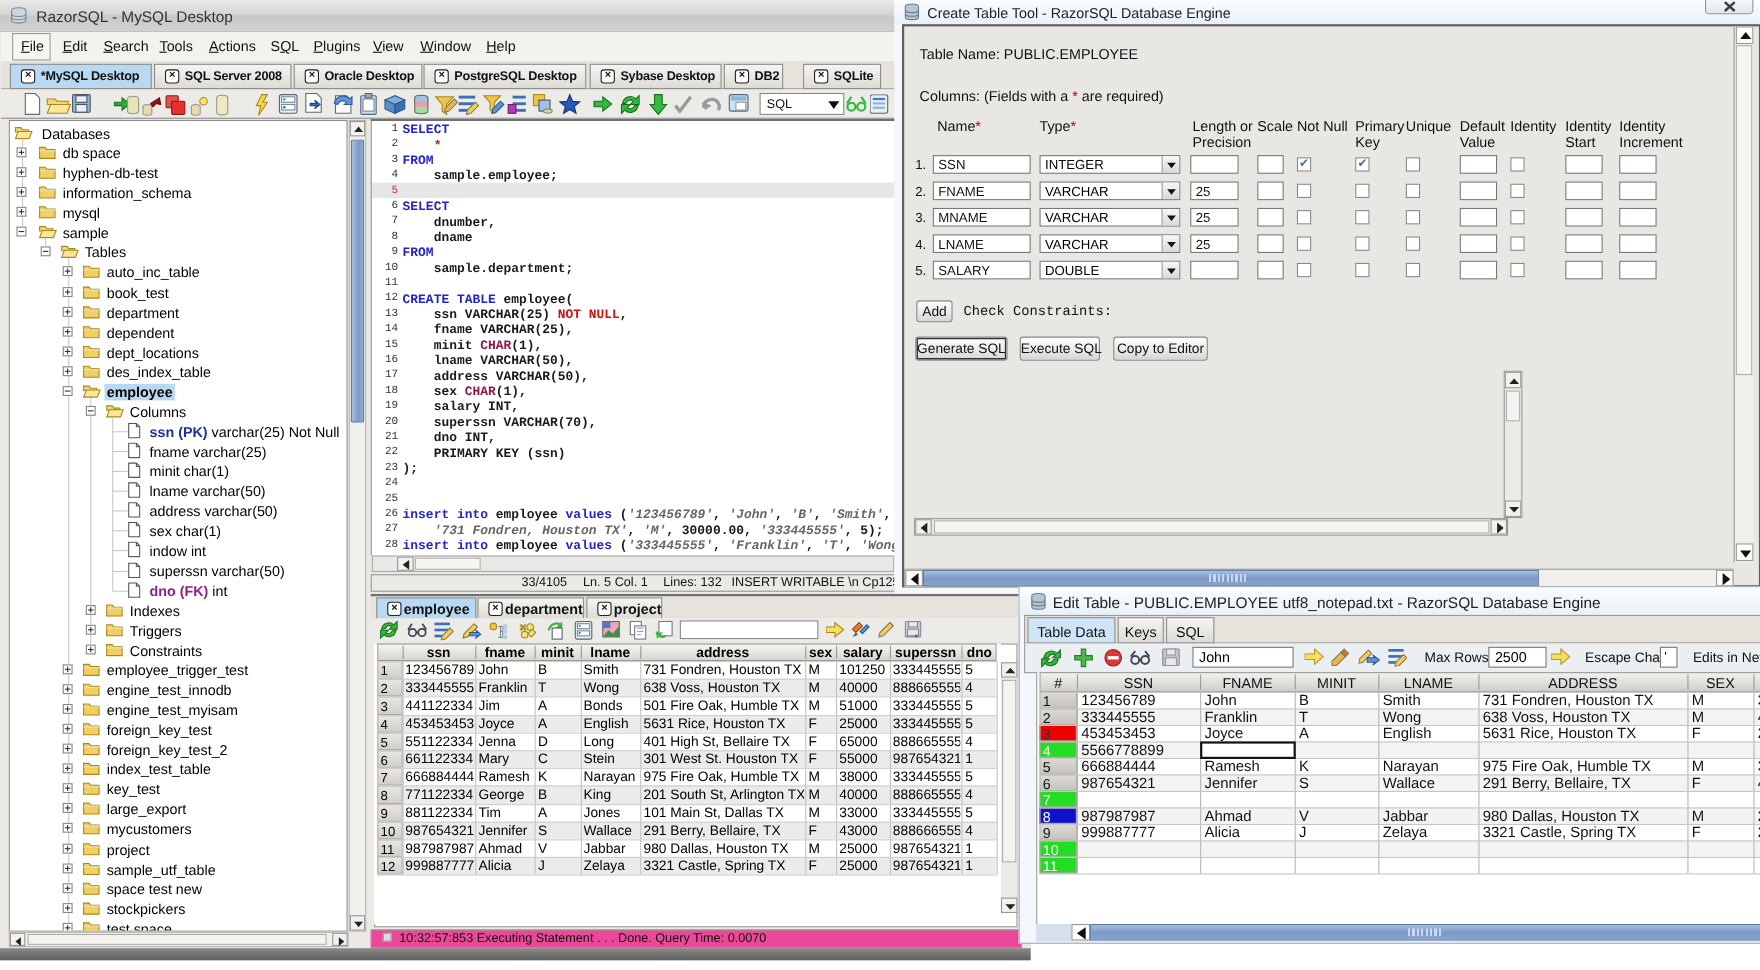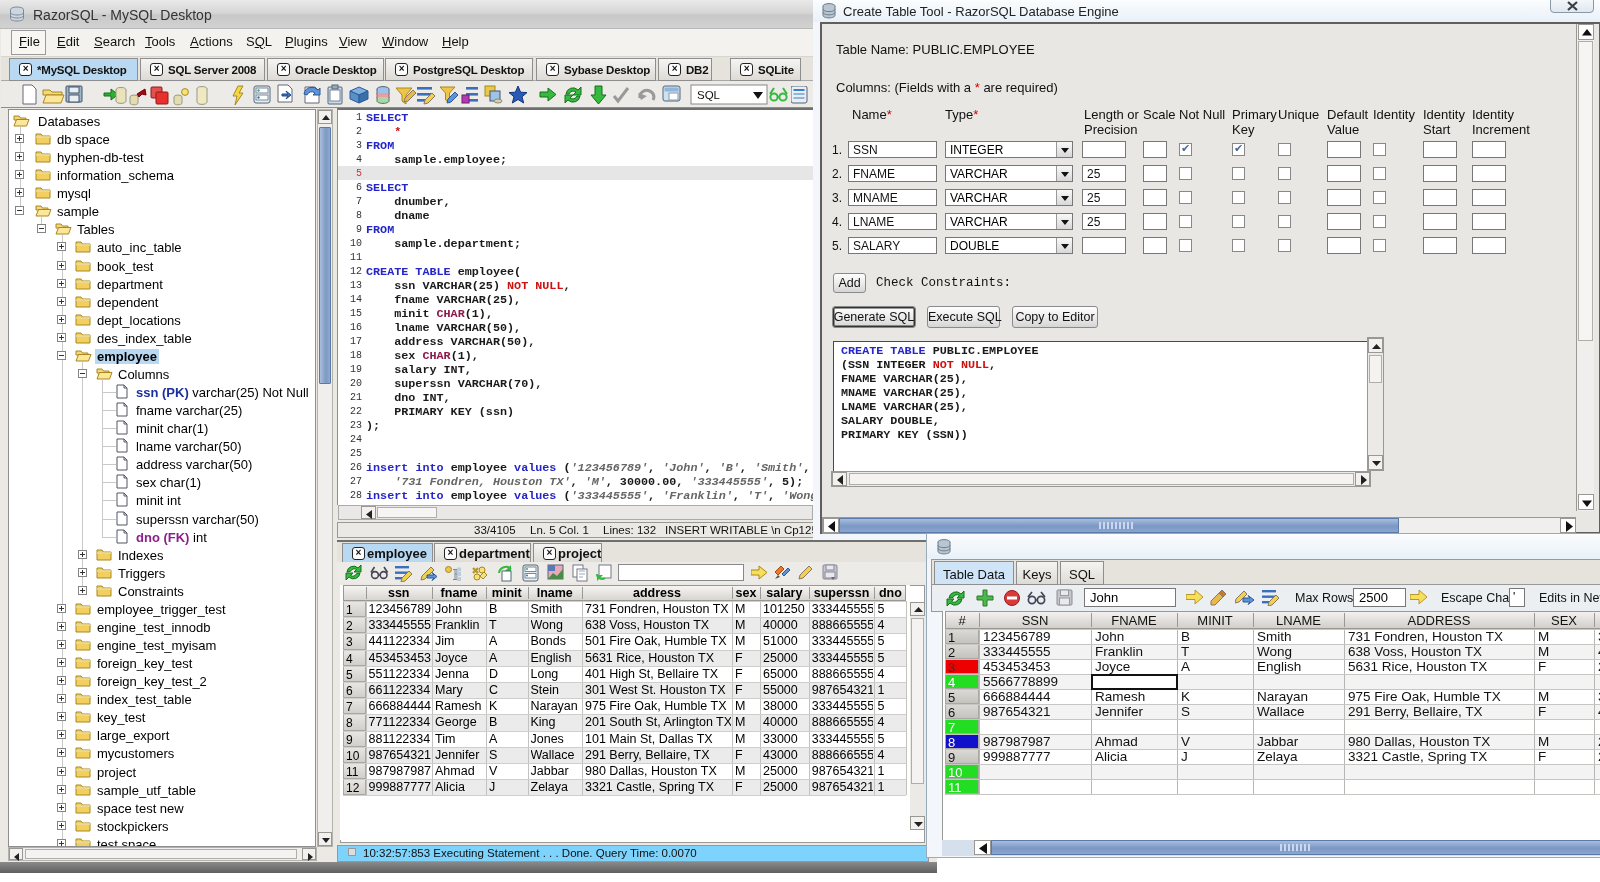--- a/index.html
+++ b/index.html
@@ -76,21 +76,21 @@
 .rtab .xico { top:3px; }
 #res-toolbar { position:absolute; left:337px; top:562px; width:592px; height:21px;
   background:#edebe7; }
 #res-grid { position:absolute; left:340px; top:585px; width:570px; height:255px;
   background:#fff; font-size:12.5px; }
 #res-vsb { position:absolute; left:910px; top:602px; width:15px; height:228px;
   background:#eceae7; }
 #res-white { position:absolute; left:340px; top:585px; width:585px; height:258px; background:#fff;
   border:1px solid #9a9892; }
 #res-status { position:absolute; left:337px; top:845px; width:592px; height:17px;
-  background:#7dd3fc; border:1px solid #9a9892; font-size:11.5px; color:#111; }
+  background:#ec4899; border:1px solid #9a9892; font-size:11.5px; color:#111; }
 #main-bottom { position:absolute; left:0; top:862px; width:937px; height:11px;
   background:linear-gradient(#8a8a8a,#5f5f5f); }
 
 #create { position:absolute; left:813px; top:0; width:790px; height:540px;
   background:#f3f7fb; }
 #create-title { position:absolute; left:0; top:0; width:100%; height:22px;
   background:linear-gradient(#fbfdfe,#e8f0f8); font-size:13px; color:#222; }
 #create-body { position:absolute; left:7px; top:22px; width:781px; height:512px;
   background:#e9e7e3; border:2px solid #5f5f5f; }
 .clabel { position:absolute; font-size:13px; color:#111; white-space:nowrap; }
@@ -515,21 +515,21 @@
           <path d="M8 1v3h3" fill="none" stroke="#556"></path>
         </svg>
         <span class="lbl" style="left:125px;padding:0 2px">sex char(1)</span>
       </div>
     <div class="abs" style="left:93px;top:390px;width:14px;height:1px;background:#c9c9c9"></div>
     <div class="trow" style="top:381px;left:0;width:100%">
         <svg class="page" style="left:107px" width="12" height="15" viewBox="0 0 12 15">
           <path d="M1 1h7l3 3v10H1z" fill="#fff" stroke="#556"></path>
           <path d="M8 1v3h3" fill="none" stroke="#556"></path>
         </svg>
-        <span class="lbl" style="left:125px;padding:0 2px">minit int</span>
+        <span class="lbl" style="left:125px;padding:0 2px">indow int</span>
       </div>
     <div class="abs" style="left:93px;top:409px;width:14px;height:1px;background:#c9c9c9"></div>
     <div class="trow" style="top:400px;left:0;width:100%">
         <svg class="page" style="left:107px" width="12" height="15" viewBox="0 0 12 15">
           <path d="M1 1h7l3 3v10H1z" fill="#fff" stroke="#556"></path>
           <path d="M8 1v3h3" fill="none" stroke="#556"></path>
         </svg>
         <span class="lbl" style="left:125px;padding:0 2px">superssn varchar(50)</span>
       </div>
     <div class="abs" style="left:93px;top:427px;width:14px;height:1px;background:#c9c9c9"></div>
@@ -1151,29 +1151,20 @@
     <div class="cb" style="left:456px;top:215px"></div>
     <div class="fld" style="left:505px;top:213px;width:34px;height:17px"></div>
     <div class="cb" style="left:551px;top:215px"></div>
     <div class="fld" style="left:601px;top:213px;width:34px;height:17px"></div>
     <div class="fld" style="left:650px;top:213px;width:34px;height:17px"></div>
     <div class="btn" style="left:11px;top:249px;width:33px;height:20px;padding-top:2px">Add</div>
     <div class="clabel" style="left:54px;top:252px;font-family:'Liberation Mono',monospace;font-size:12.5px">Check Constraints:</div>
     <div class="btn" style="left:10px;top:282px;width:84px;height:22px;padding-top:3px;box-shadow:inset 0 0 0 1.5px #333">Generate SQL</div>
     <div class="btn" style="left:105px;top:282px;width:73px;height:22px;padding-top:3px">Execute SQL</div>
     <div class="btn" style="left:190px;top:282px;width:86px;height:22px;padding-top:3px">Copy to Editor</div>
-    <div id="create-sqlbox">
-      <div class="sline" style="top:2px"><span class="kw">CREATE TABLE</span> PUBLIC.EMPLOYEE</div>
-      <div class="sline" style="top:16px">(SSN INTEGER <span class="rd">NOT NULL</span>,</div>
-      <div class="sline" style="top:30px">FNAME VARCHAR(25),</div>
-      <div class="sline" style="top:44px">MNAME VARCHAR(25),</div>
-      <div class="sline" style="top:58px">LNAME VARCHAR(25),</div>
-      <div class="sline" style="top:72px">SALARY DOUBLE,</div>
-      <div class="sline" style="top:86px">PRIMARY KEY (SSN))</div>
-    </div>
     <div class="abs" style="left:545px;top:313px;width:17px;height:134px;background:#eceae7;border:1px solid #9a9892">
       <div class="sbtn" style="left:0;top:0;width:15px;height:15px"><svg width="15" height="15">
             <path d="M3 10l4.5-5 4.5 5z" fill="#222"></path>
           </svg></div>
       <div class="abs" style="left:1px;top:17px;width:13px;height:28px;background:#f4f3f1;border:1px solid #b0aea8"></div>
       <div class="sbtn" style="left:0;top:117px;width:15px;height:15px"><svg width="15" height="15">
             <path d="M3 5l4.5 5 4.5-5z" fill="#222"></path>
           </svg></div>
     </div>
     <div class="abs" style="left:9px;top:447px;width:540px;height:16px;background:#eceae7;border:1px solid #9a9892">
@@ -1207,20 +1198,21 @@
   </div>
 </div>
 
 <div id="edit">
   <div id="edit-title">
     <svg class="abs" style="left:10px;top:5px" width="15" height="16" viewBox="0 0 15 16">
       <ellipse cx="7" cy="3" rx="6" ry="2.4" fill="#b9c6d2" stroke="#6a7a89"></ellipse>
       <path d="M1 3v9.5c0 1.3 2.7 2.4 6 2.4s6-1.1 6-2.4V3" fill="#b9c6d2" stroke="#6a7a89"></path>
       <path d="M1 6.2c0 1.3 2.7 2.4 6 2.4s6-1.1 6-2.4M1 9.4c0 1.3 2.7 2.4 6 2.4s6-1.1 6-2.4" fill="none" stroke="#6a7a89"></path>
     </svg>
+    <div class="abs" style="left:30px;top:6px">Edit Table - PUBLIC.EMPLOYEE utf8_notepad.txt - RazorSQL Database Engine</div>
   </div>
   <div id="edit-tabs">
     <div class="etab sel" style="left:2px;top:1px;width:80px">Table Data</div>
     <div class="etab" style="left:84px;top:1px;width:42px">Keys</div>
     <div class="etab" style="left:128px;top:1px;width:44px">SQL</div>
   </div>
   <div id="edit-toolbar">
     <svg class="abs" style="left:14px;top:4px" width="110" height="19" viewBox="0 0 110 19">
       <g>
           <path d="M3 9a7 7 0 0 1 12-4l3-3v7h-7l2.5-2.5a4.3 4.3 0 0 0-6.5 2z" fill="#35b93f" stroke="#15701c"></path>

